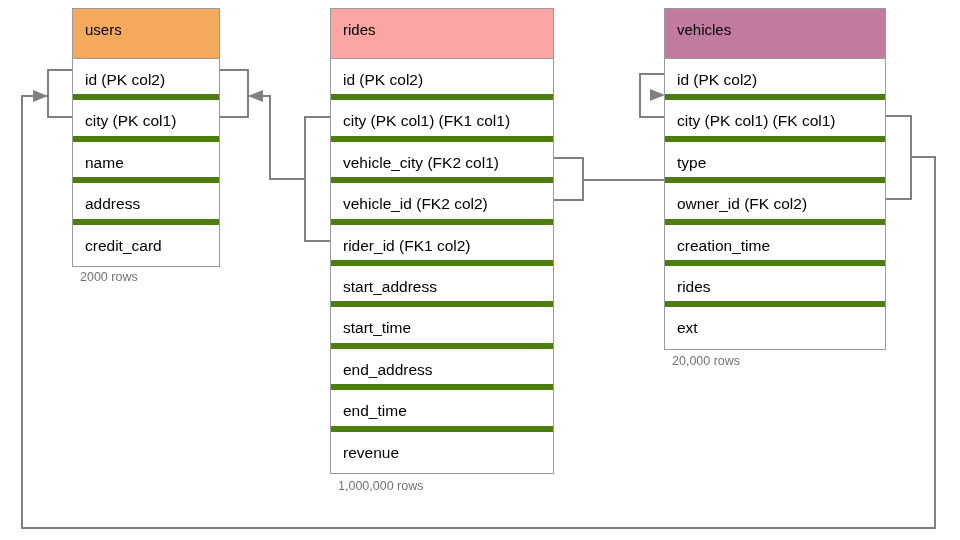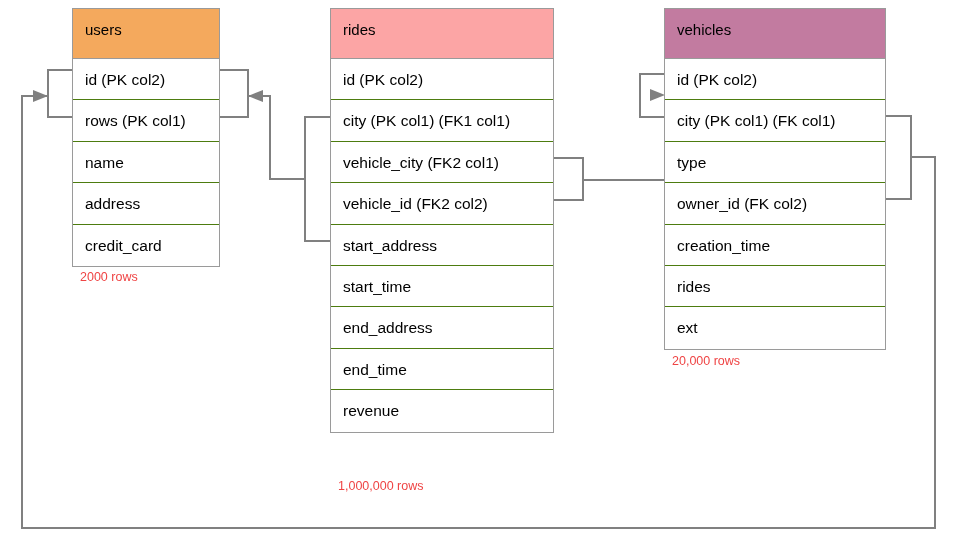--- a/index.html
+++ b/index.html
@@ -32,31 +32,31 @@
     white-space: nowrap;
     overflow: hidden;
   }
   .table-row {
     box-sizing: border-box;
     height: 41.4px;
     line-height: 41.4px;
     padding: 0 12px;
     font-size: 15.5px;
     color: #000000;
-    border-bottom: 1px solid #4d7c0f;
+    border-bottom: 6px solid #4d7c0f;
     white-space: nowrap;
     overflow: hidden;
   }
   .table-row.last {
     border-bottom: none;
   }
   .row-count {
     position: absolute;
     font-size: 12.5px;
-    color: #ef4444;
+    color: #737373;
     white-space: nowrap;
   }
   svg.edges {
     position: absolute;
     left: 0;
     top: 0;
     width: 960px;
     height: 540px;
     pointer-events: none;
   }
@@ -102,33 +102,34 @@
 
       <polyline points="72,70 48,70 48,117 72,117"></polyline>
 
       <polygon class="arrow" points="48,96 33,90 33,102"></polygon>
     </g>
   </svg>
 
   <div class="table-box" style="left:72px; top:8px; width:148px;">
     <div class="table-header" style="background:#F4A95D;">users</div>
     <div class="table-row">id (PK col2)</div>
-    <div class="table-row">rows (PK col1)</div>
+    <div class="table-row">city (PK col1)</div>
     <div class="table-row">name</div>
     <div class="table-row">address</div>
     <div class="table-row last">credit_card</div>
   </div>
   <div class="row-count" style="left:80px; top:270px;">2000 rows</div>
 
   <div class="table-box" style="left:330px; top:8px; width:224px;">
     <div class="table-header" style="background:#fca5a5;">rides</div>
     <div class="table-row">id (PK col2)</div>
     <div class="table-row">city (PK col1) (FK1 col1)</div>
     <div class="table-row">vehicle_city (FK2 col1)</div>
     <div class="table-row">vehicle_id (FK2 col2)</div>
+    <div class="table-row">rider_id (FK1 col2)</div>
     <div class="table-row">start_address</div>
     <div class="table-row">start_time</div>
     <div class="table-row">end_address</div>
     <div class="table-row">end_time</div>
     <div class="table-row last">revenue</div>
   </div>
   <div class="row-count" style="left:338px; top:479px;">1,000,000 rows</div>
 
   <div class="table-box" style="left:664px; top:8px; width:222px;">
     <div class="table-header" style="background:#C27BA0;">vehicles</div>

